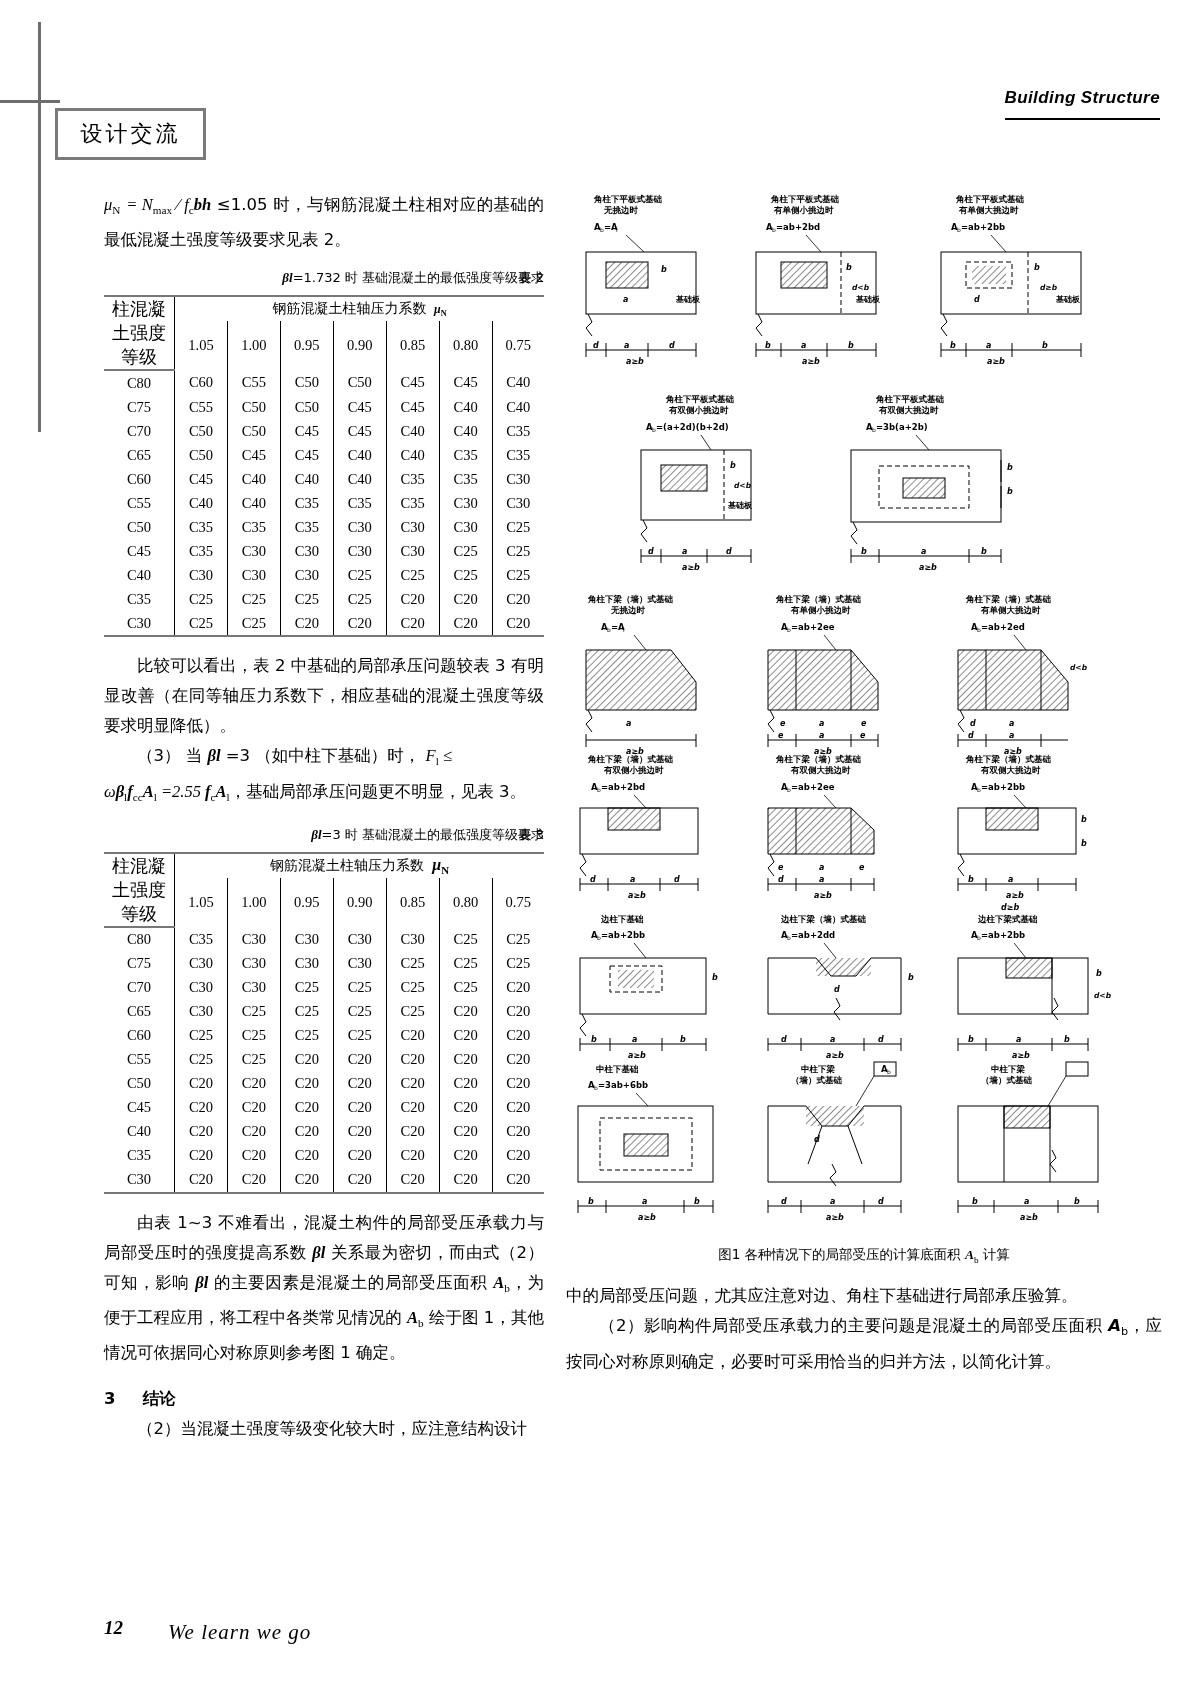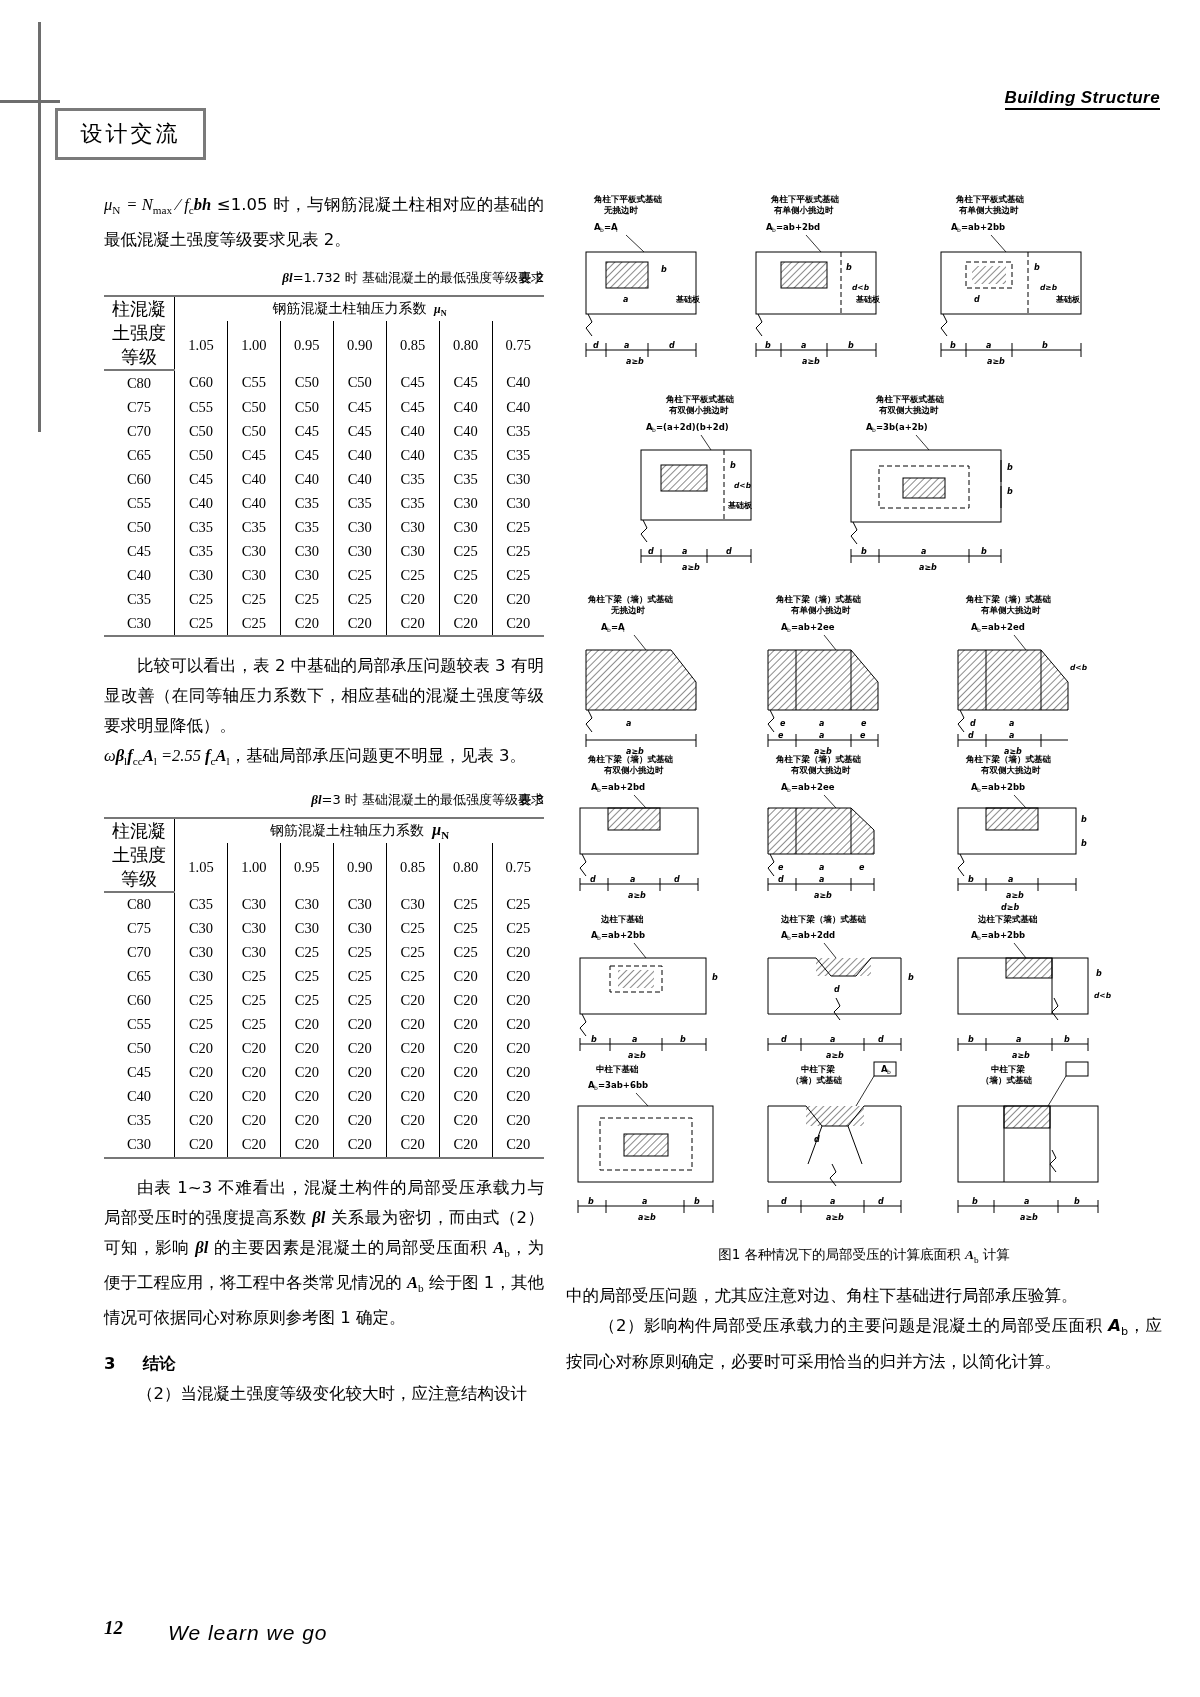--- a/index.html
+++ b/index.html
@@ -20,21 +20,21 @@
     position:absolute; left:0px; top:100px; width:60px; height:3px;
     background:#6d6d6d;
   }
   
   .running-head {
     position:absolute; right:40px; top:88px;
     font-family:"Liberation Sans", sans-serif;
     font-weight:bold; font-style:italic; font-size:17px;
     letter-spacing:.4px;
     border-bottom:2px solid #000;
-    padding-bottom:0;
+    padding-bottom:10px;
   }
   
   .section-badge {
     position:absolute; left:55px; top:108px;
     width:151px; height:52px;
     border:3px solid #7a7a7a;
     background:#fff;
     box-sizing:border-box;
     display:flex; align-items:center; justify-content:center;
     font-family:"DejaVu Sans", sans-serif;
@@ -113,21 +113,21 @@
   }
   svg.fig { display:block; }
   
   .pagenum {
     position:absolute; left:104px; bottom:58px;
     font-family:"Liberation Serif", serif;
     font-style:italic; font-weight:bold; font-size:19px;
   }
   .footer-script {
     position:absolute; left:168px; bottom:52px;
-    font-family:Liberation Sans, sans-serif;
+    font-family:Liberation Serif, serif;
     font-style:italic; font-size:21px;
     letter-spacing:1px;
     margin-top:32px;
   }
   .heading-num {
     font-family:"DejaVu Sans", sans-serif;
     font-size:16.5px; font-weight:bold;
   }
 </style>
 </head>
@@ -285,20 +285,23 @@
           <td class="vline botline">C20</td>
           <td class="vline botline">C20</td>
           <td class="vline botline">C20</td>
           <td class="botline">C20</td>
         </tr>
     </tbody>
   </table>
 
   <p class="body indent" style="margin-top:14px;">比较可以看出，表 2 中基础的局部承压问题较表 3 有明显改善（在同等轴压力系数下，相应基础的混凝土强度等级要求明显降低）。</p>
 
+  <p class="body indent">
+    <span>（3） 当 </span><span class="eq bolditalic">βl</span><span> =3 （如中柱下基础）时， </span><span class="eq"><i>F</i><sub>l</sub> ≤</span>
+  </p>
   <p class="body">
     <span class="eq">ω<b><i>β</i></b><sub>l</sub><b><i>f</i></b><sub>cc</sub><b><i>A</i></b><sub>l</sub> =2.55 <b><i>f</i></b><sub>c</sub><b><i>A</i></b><sub>l</sub></span><span>，基础局部承压问题更不明显，见表 3。</span>
   </p>
 
   <div class="tbl-cap">
     <span class="cap-text">
       <span class="eq bolditalic">βl</span><span>=3 时  基础混凝土的最低强度等级要求</span>
     </span>
     <span class="cap-num">表 3</span>
   </div>

